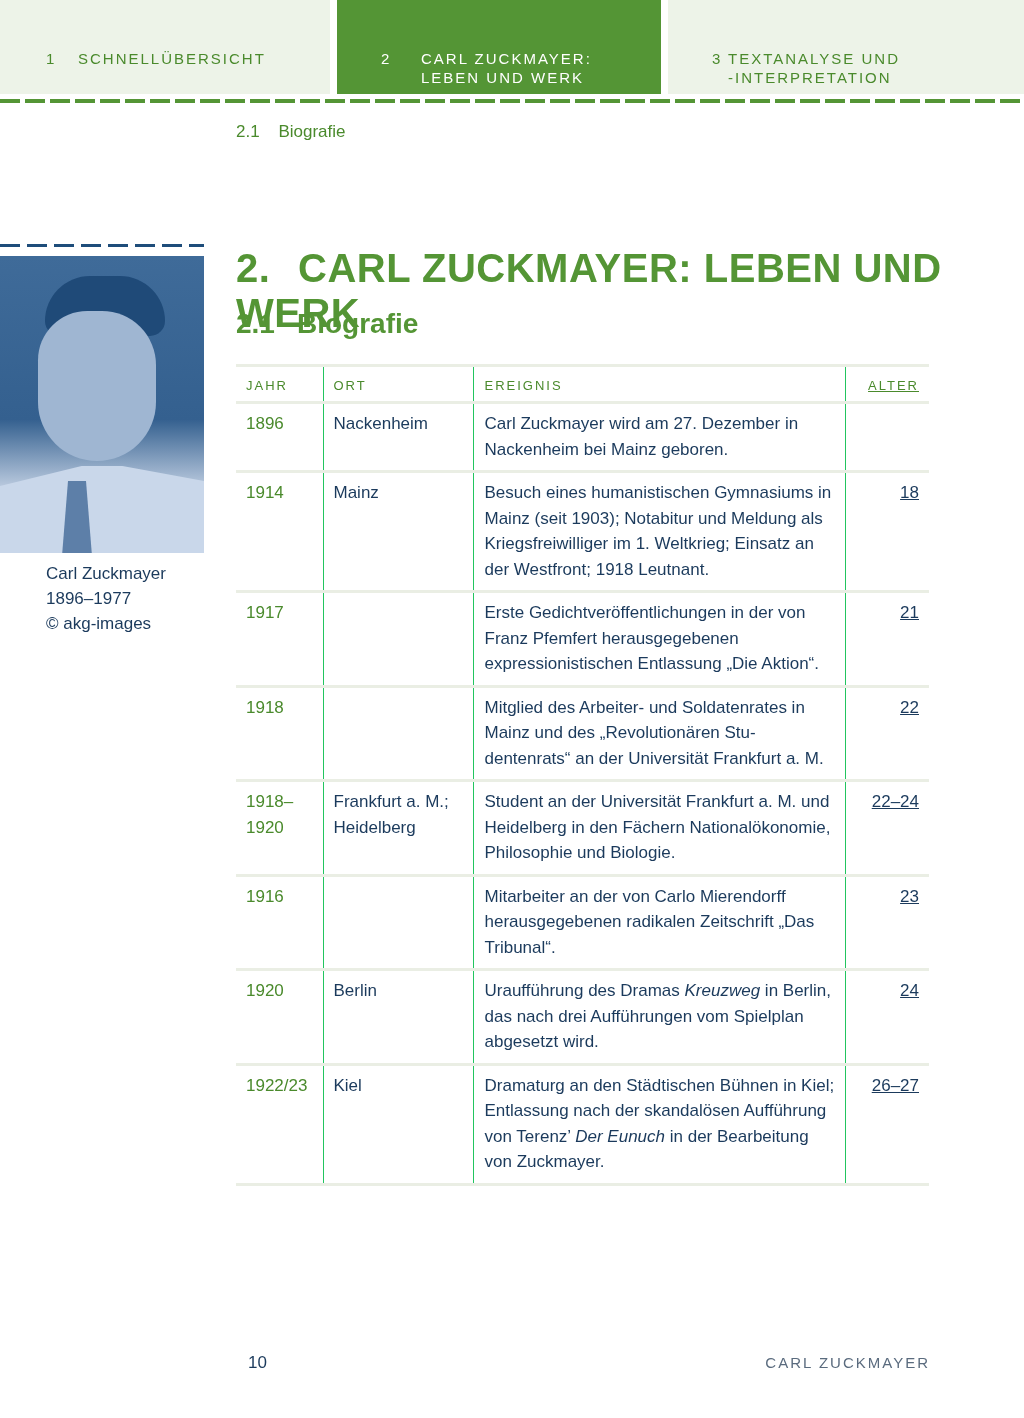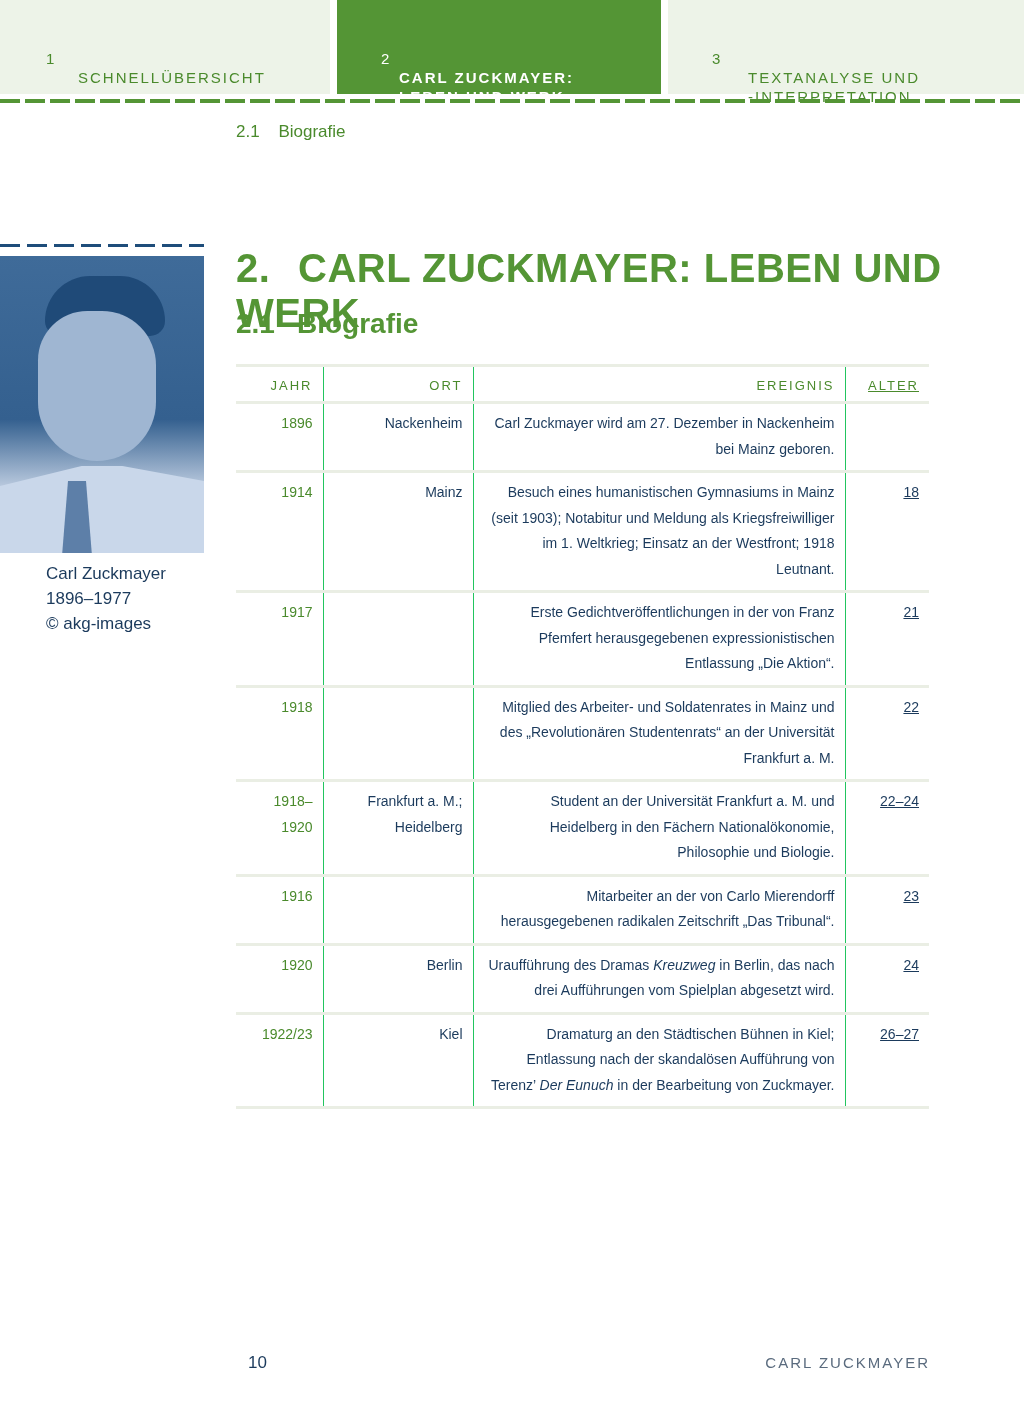--- a/index.html
+++ b/index.html
@@ -3,27 +3,27 @@
 <meta charset="utf-8">
 <style>
   * { box-sizing: border-box; margin: 0; padding: 0; }
   html, body { width: 1024px; height: 1418px; background: #ffffff; overflow: hidden; }
   body { font-family: "Liberation Sans", sans-serif; color: #1b3a5c; position: relative; }
 
   .tabbar { position: absolute; left: 0; top: 0; width: 1024px; height: 96px; }
   .tab { position: absolute; top: 0; height: 94px; background: #edf3e8; color: #4a8a2c;
          font-size: 15px; letter-spacing: 2px; line-height: 19px; }
   .tab .num { position: absolute; left: 0; }
-  .tab .lbl { position: absolute; margin-top: 19px; }
+  .tab .lbl { position: absolute; }
   .tab1 { left: 0; width: 330px; }
   .tab2 { left: 337px; width: 324px; background: #549535; color: #ffffff; }
   .tab3 { left: 668px; width: 356px; }
   .tab1 .num { left: 46px; top: 49px; } .tab1 .lbl { left: 78px; top: 49px; }
-  .tab2 .num { left: 44px; top: 49px; } .tab2 .lbl { left: 62px; top: 49px; font-weight: bold; }
-  .tab3 .num { left: 44px; top: 49px; } .tab3 .lbl { left: 80px; top: 49px; }
+  .tab2 .num { left: 44px; top: 49px; } .tab2 .lbl { left: 84px; top: 49px; }
+  .tab3 .num { left: 44px; top: 49px; } .tab3 .lbl { left: 60px; top: 49px; }
 
   .dash-green { position: absolute; left: 0; top: 99px; width: 1024px; height: 4px;
      background: repeating-linear-gradient(90deg, #549535 0 20px, transparent 20px 25px); }
 
   .breadcrumb { position: absolute; left: 236px; top: 122px; font-size: 17px; color: #4a8a2c; }
   .breadcrumb .bnum { margin-right: 14px; }
 
   .dash-blue { position: absolute; left: 0; top: 244px; width: 204px; height: 3px;
      background: repeating-linear-gradient(90deg, #1e4d7a 0 20px, transparent 20px 27px); }
 
@@ -36,23 +36,23 @@
   .portrait .tie { position: absolute; left: 62px; top: 225px; width: 30px; height: 75px; background: #5d7fa8; clip-path: polygon(20% 0, 80% 0, 100% 100%, 0 100%); }
 
   .caption { position: absolute; left: 46px; top: 561px; font-size: 17px; line-height: 25px; color: #1b3a5c; }
 
   .h1 { position: absolute; left: 236px; top: 246px; font-size: 40px; font-weight: bold; color: #549535; letter-spacing: 0.5px; }
   .h1 .hnum { display: inline-block; width: 62px; }
   .h2 { position: absolute; left: 236px; top: 308px; font-size: 28px; font-weight: bold; color: #549535; }
   .h2 .hnum { display: inline-block; width: 61px; }
 
   .bio { position: absolute; left: 236px; top: 364px; width: 693px; border-collapse: collapse; }
-  .bio th, .bio td { vertical-align: top; text-align: right; padding: 0 10px; border-top: 3px solid #eaeee4; }
+  .bio th, .bio td { vertical-align: top; text-align: left; padding: 0 10px; border-top: 3px solid #eaeee4; }
   .bio th { font-size: 13px; letter-spacing: 2px; color: #4a8a2c; font-weight: normal; height: 37px; padding-top: 11px; }
-  .bio td { font-size: 14px; line-height: 25.5px; padding-top: 7px; padding-bottom: 8px; color: #1b3a5c; }
+  .bio td { font-size: 17px; line-height: 25.5px; padding-top: 7px; padding-bottom: 8px; color: #1b3a5c; }
   .bio tr:last-child td { border-bottom: 3px solid #eaeee4; }
   .bio th + th, .bio td + td { border-left: 1px solid #22c55e; }
   .bio .c-jahr { width: 87px; color: #4a8a2c; }
   .bio .c-ort { width: 150px; }
   .bio .c-ereignis { width: 372px; padding-left: 11px; }
   .bio .c-alter { text-align: right; text-decoration: underline; }
   .bio i { font-style: italic; }
 
   .footer-page { position: absolute; left: 248px; top: 1353px; font-size: 17px; color: #1b3a5c; }
   .footer-title { position: absolute; right: 94px; top: 1354px; font-size: 15px; letter-spacing: 2px; color: #5a6b7e; }

